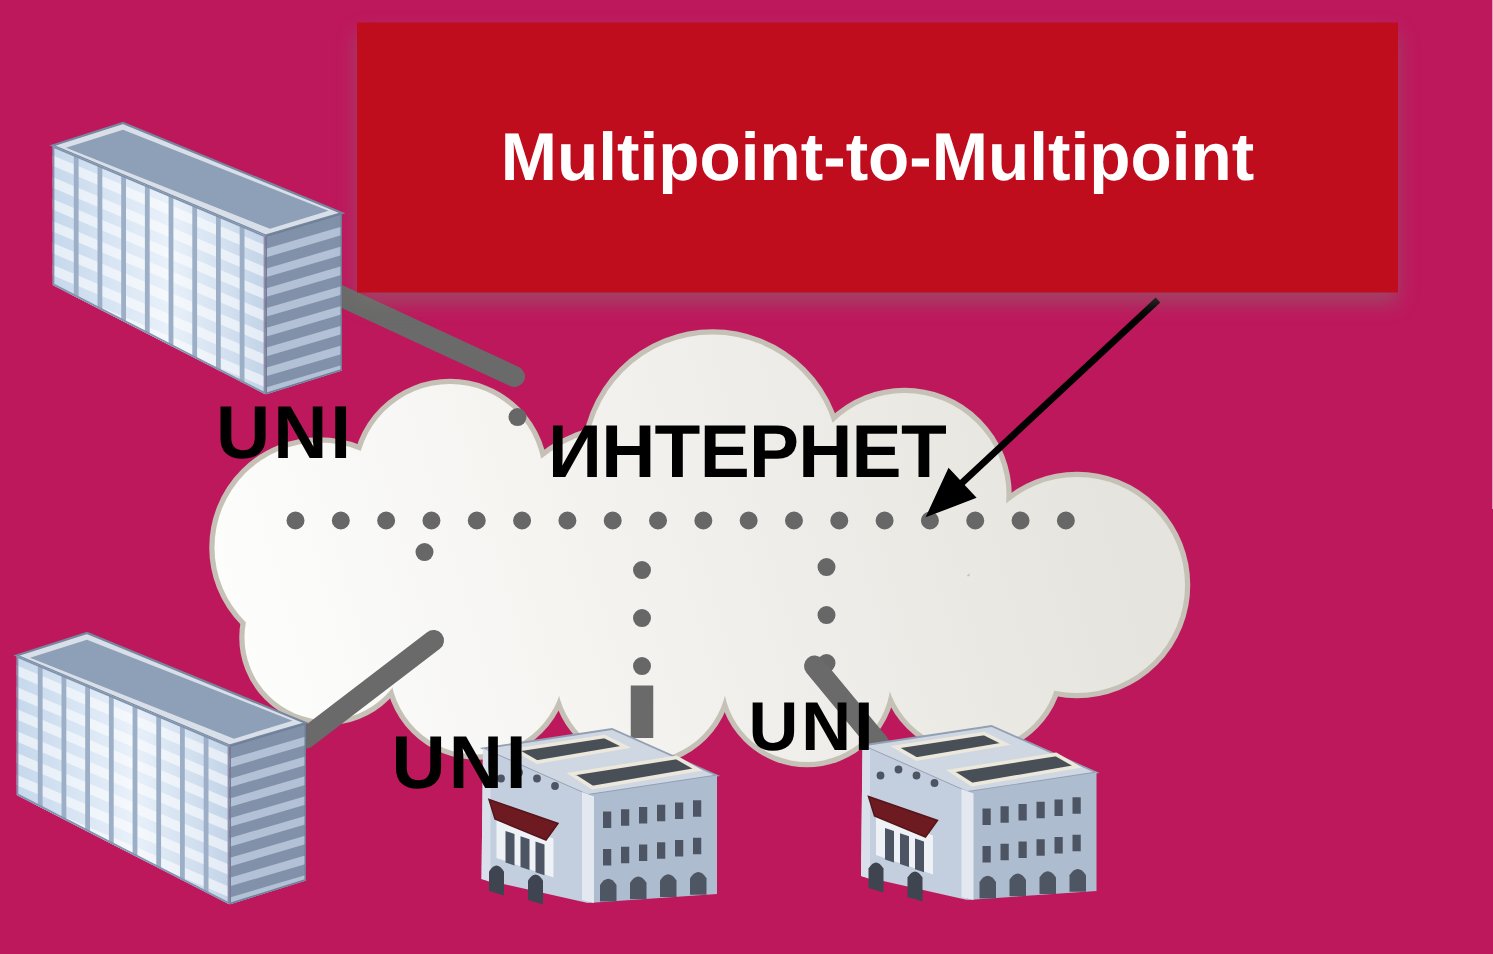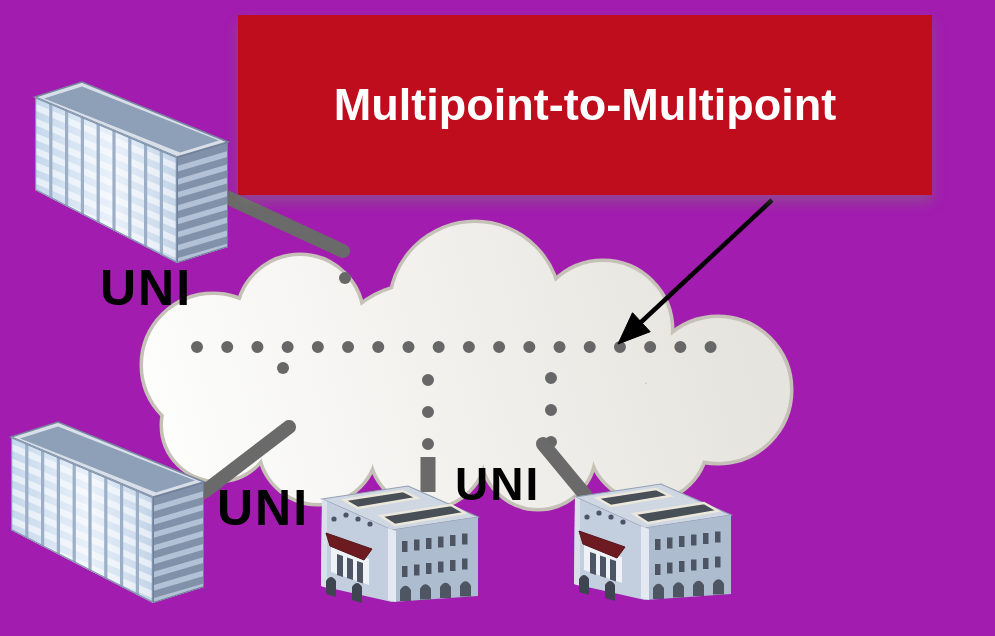--- a/index.html
+++ b/index.html
@@ -1,41 +1,41 @@
 <!DOCTYPE html>
 <html style="--banner_bg: #c00d1e; --banner_text: #ffffff; --label_text: #000000; --dot: #676767; --connector: #6a6a6a; --arrow: #000000; --cloud_stroke: #c5c1b7;"><head>
 <meta charset="utf-8">
 <style>
   :root{
     --banner_bg:#c00d1e; --banner_text:#ffffff; --label_text:#000000;
     --dot:#676767; --connector:#6a6a6a; --arrow:#000000;
     --cloud_stroke:#c5c1b7;
   }
   html,body{margin:0;padding:0;background:#ffffff;}
-  .stage{position:relative;width:995px;height:636px;background:#a21caf;overflow:hidden;
+  .stage{position:relative;width:995px;height:636px;background:#be185d;overflow:hidden;
          font-family:"Liberation Sans",sans-serif;}
   .stage svg{position:absolute;left:0;top:0;}
 
   .cloud-stroke circle{fill:none;stroke:var(--cloud_stroke);stroke-width:7;}
   .cloud-fill circle{fill:url(#gCloud);}
   .dots{stroke:var(--dot);stroke-linecap:round;fill:none;}
   .connector{stroke:var(--connector);fill:none;}
   .arrow-line{stroke:var(--arrow);}
   .arrow-head{fill:var(--arrow);stroke:var(--arrow);stroke-linejoin:miter;}
 
   .banner{position:absolute;left:238px;top:15px;width:694px;height:180px;
           background:var(--banner_bg);color:var(--banner_text);
           box-shadow:0 7px 12px rgba(125,122,112,.45);
           display:flex;flex-direction:column;justify-content:center;align-items:center;
           text-align:center;font-weight:700;font-size:45px;line-height:66px;}
   .net-label{position:absolute;left:358px;top:276px;width:280px;text-align:center;
              color:var(--label_text);font-weight:700;font-size:50px;line-height:50px;
              letter-spacing:-0.5px;}
   .uni{position:absolute;color:var(--label_text);font-weight:700;font-size:50px;
-       line-height:50px;letter-spacing:2px;}
+       line-height:50px;letter-spacing:2px;margin-left:44px;}
   .uni1{left:100px;top:263px;}
   .uni2{left:217px;top:483px;}
   .uni3{left:455px;top:459px;font-size:46px;}
 </style>
 </head>
 <body>
 
 <div class="stage">
 
   <svg width="995" height="636" viewBox="0 0 995 636">
@@ -203,17 +203,18 @@
     <g>
       <line class="arrow-line" x1="772" y1="200" x2="638" y2="325" stroke-width="4.5"></line>
       <polygon class="arrow-head" points="618,344 632.5,312.7 650.2,331.7"></polygon>
     </g>
   </svg>
 
   <div class="banner">
     <div>Multipoint-to-Multipoint</div>
   </div>
 
+  <div class="net-label">ИНТЕРНЕТ</div>
   <div class="uni uni1">UNI</div>
   <div class="uni uni2">UNI</div>
   <div class="uni uni3">UNI</div>
 
 </div>
 
 </body></html>

